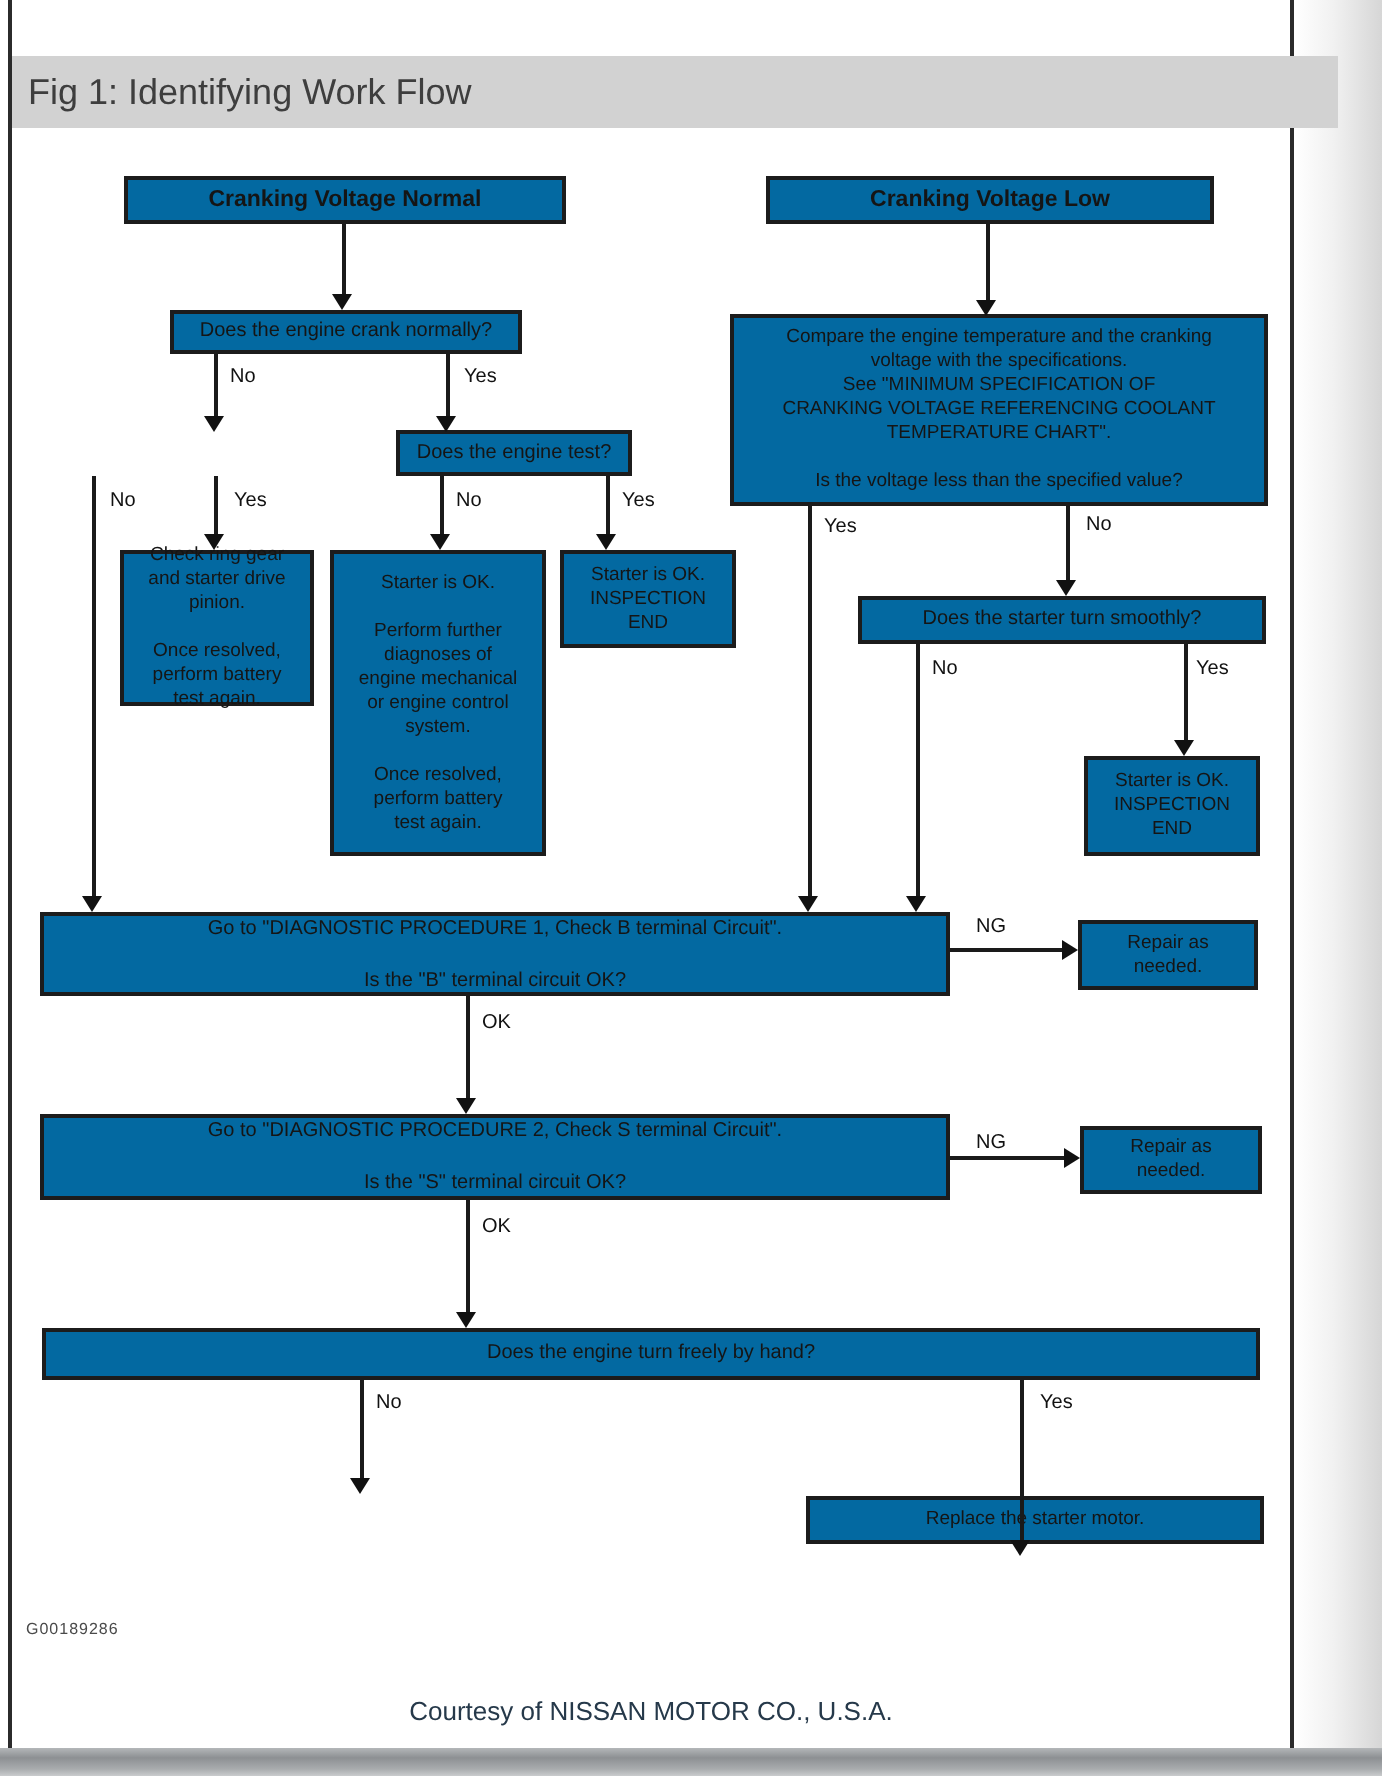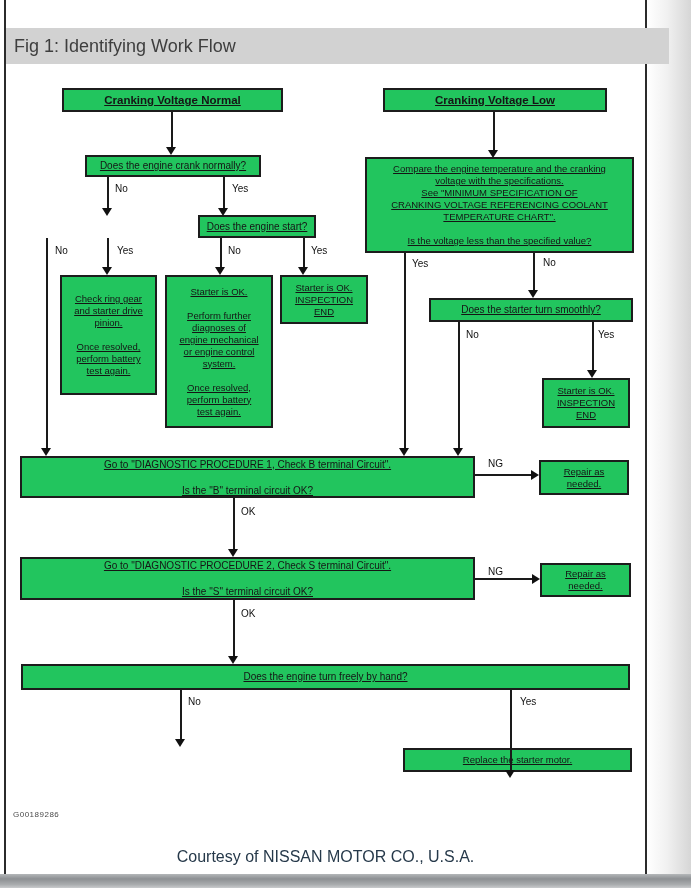--- a/index.html
+++ b/index.html
@@ -9,26 +9,26 @@
   
   .border-left{position:absolute;left:4px;top:0;width:2px;height:874px;background:#2b2b2b;}
   .border-right{position:absolute;left:645px;top:0;width:2px;height:874px;background:#2b2b2b;}
   .right-shadow{position:absolute;left:647px;top:0;width:44px;height:874px;
         background:linear-gradient(to right,#ffffff 0%,#f1f1f1 45%,#d6d6d6 100%);}
   .title-band{position:absolute;left:6px;top:28px;width:639px;height:36px;background:#d2d2d2;padding-left:24px;}
   .title-band .t{position:absolute;left:8px;top:0;line-height:36px;font-size:18px;color:#3e3e3e;}
   .bottom-bar{position:absolute;left:0;top:874px;width:691px;height:14px;
         background:linear-gradient(180deg,#b4b7b9 0%,#8d9093 35%,#a9acae 75%,#c9cbcd 100%);}
   .courtesy{position:absolute;left:6px;top:848px;width:639px;text-align:center;
-        font-size:16px;color:#26394a;}
+        font-size:13px;color:#26394a;}
   .gcode{position:absolute;left:13px;top:810px;font-size:8px;color:#4a4a4a;letter-spacing:.5px;}
   
-  .node{position:absolute;box-sizing:border-box;border:2px solid #1c1c1c;background:#22c55e;
+  .node{position:absolute;box-sizing:border-box;border:2px solid #1c1c1c;background:#0369a1;
         font-size:9.5px;line-height:12px;text-align:center;white-space:pre-line;
-        display:flex;align-items:center;justify-content:center;padding:2px;text-decoration:underline;}
+        display:flex;align-items:center;justify-content:center;padding:2px;}
   .hdr{font-weight:bold;font-size:11.5px;}
   .q{font-size:10px;}
   .proc{font-size:10px;line-height:13px;}
   .vl{position:absolute;width:2px;background:#1a1a1a;}
   .hl{position:absolute;height:2px;background:#1a1a1a;}
   .ad{position:absolute;width:0;height:0;border-left:5px solid transparent;
       border-right:5px solid transparent;border-top:8px solid #111;}
   .ar{position:absolute;width:0;height:0;border-top:5px solid transparent;
       border-bottom:5px solid transparent;border-left:8px solid #111;}
   .el{position:absolute;font-size:10px;color:#111;text-align:right;}
@@ -42,22 +42,22 @@
   <div class="border-right"></div>
   <div class="right-shadow"></div>
 
   <div class="title-band">
     <span class="t">Fig 1: Identifying Work Flow</span>
   </div>
 
   <div class="node hdr" style="left:62px;top:88px;width:221px;height:24px;">Cranking Voltage Normal</div>
   <div class="node hdr" style="left:383px;top:88px;width:224px;height:24px;">Cranking Voltage Low</div>
   <div class="node q" style="left:85px;top:155px;width:176px;height:22px;">Does the engine crank normally?</div>
-  <div class="node q" style="left:198px;top:215px;width:118px;height:23px;">Does the engine start?</div>
-  <div class="node" style="left:60px;top:275px;width:97px;height:120px;">Check ring gear
+  <div class="node q" style="left:198px;top:215px;width:118px;height:23px;">Does the engine test?</div>
+  <div class="node" style="left:60px;top:275px;width:97px;height:78px;">Check ring gear
 and starter drive
 pinion.
 
 Once resolved,
 perform battery
 test again.</div>
   <div class="node" style="left:165px;top:275px;width:108px;height:153px;">Starter is OK.
 
 Perform further
 diagnoses of

